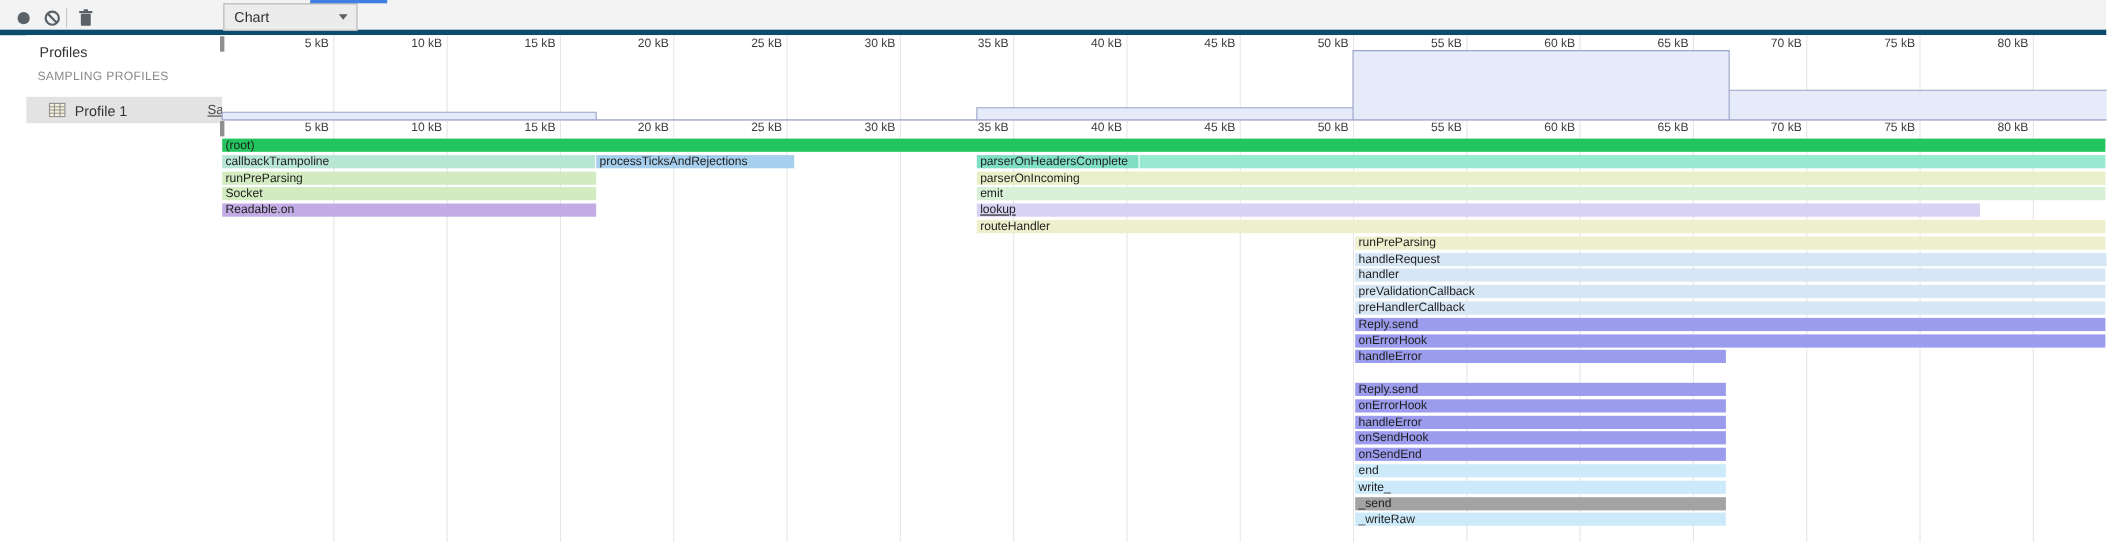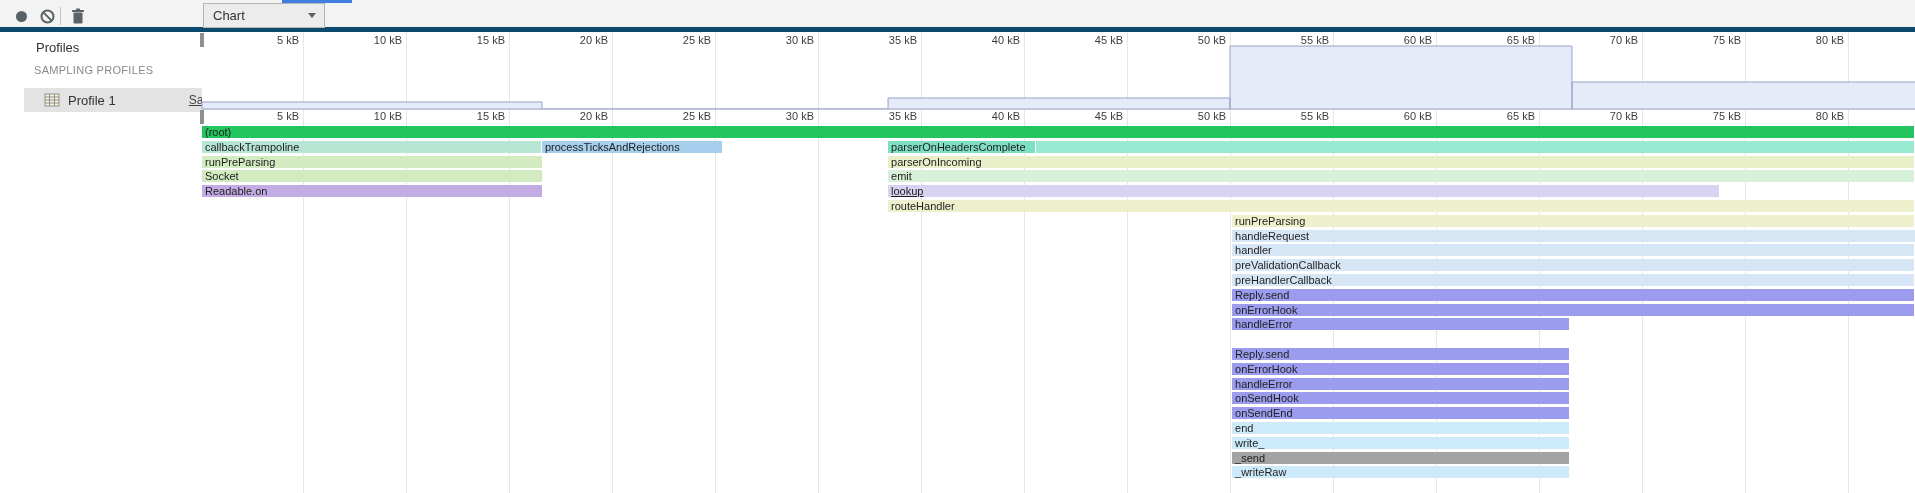--- a/index.html
+++ b/index.html
@@ -144,21 +144,21 @@
       <div class="bar" style="left: 0px; width: 1712px; top: 94px; height: 12px; background: #22c55e;">(root)</div>
       <div class="bar" style="left: 0px; width: 338.96px; top: 108.8px; height: 12px; background: rgb(184, 230, 213);">callbackTrampoline</div>
       <div class="bar" style="left: 339.96px; width: 180.28px; top: 108.8px; height: 12px; background: rgb(165, 207, 236);">processTicksAndRejections</div>
       <div class="bar" style="left: 686.04px; width: 147.32px; top: 108.8px; height: 12px; background: rgb(127, 223, 194);">parserOnHeadersComplete</div>
       <div class="bar" style="left: 834.36px; width: 877.64px; top: 108.8px; height: 12px; background: rgb(151, 233, 208);"></div>
       <div class="bar" style="left: 0px; width: 339.99px; top: 123.6px; height: 12px; background: rgb(210, 235, 192);">runPreParsing</div>
       <div class="bar" style="left: 686.04px; width: 1025.96px; top: 123.6px; height: 12px; background: rgb(233, 239, 200);">parserOnIncoming</div>
       <div class="bar" style="left: 686.04px; width: 1025.96px; top: 138.4px; height: 12px; background: rgb(216, 240, 216);">emit</div>
       <div class="bar" style="left: 0px; width: 339.99px; top: 138.4px; height: 12px; background: rgb(210, 235, 192);">Socket</div>
       <div class="bar" style="left: 0px; width: 339.99px; top: 153.2px; height: 12px; background: rgb(195, 171, 228);">Readable.on</div>
-      <div class="bar" style="left: 686.04px; width: 831px; top: 153.2px; height: 12px; background: rgb(216, 210, 243); text-decoration: underline;">lookup</div>
+      <div class="bar" style="left: 686.04px; width: 912px; top: 153.2px; height: 12px; background: rgb(216, 210, 243); text-decoration: underline;">lookup</div>
       <div class="bar" style="left: 686.04px; width: 1025.96px; top: 168px; height: 12px; background: rgb(238, 240, 205);">routeHandler</div>
       <div class="bar" style="left: 1030.06px; width: 681.94px; top: 182.8px; height: 12px; background: rgb(238, 240, 205);">runPreParsing</div>
       <div class="bar" style="left: 1030.06px; width: 785px; top: 197.6px; height: 12px; background: rgb(215, 230, 244);">handleRequest</div>
       <div class="bar" style="left: 1030.06px; width: 681.94px; top: 212.4px; height: 12px; background: rgb(215, 230, 244);">handler</div>
       <div class="bar" style="left: 1030.06px; width: 681.94px; top: 227.2px; height: 12px; background: rgb(215, 230, 244);">preValidationCallback</div>
       <div class="bar" style="left: 1030.06px; width: 681.94px; top: 242px; height: 12px; background: rgb(215, 230, 244);">preHandlerCallback</div>
       <div class="bar" style="left: 1030.06px; width: 681.94px; top: 256.8px; height: 12px; background: rgb(155, 156, 237);">Reply.send</div>
       <div class="bar" style="left: 1030.06px; width: 681.94px; top: 271.6px; height: 12px; background: rgb(155, 156, 237);">onErrorHook</div>
       <div class="bar" style="left: 1030.06px; width: 336.84px; top: 286.4px; height: 12px; background: rgb(155, 156, 237);">handleError</div>
       <div class="bar" style="left: 1030.06px; width: 336.84px; top: 316px; height: 12px; background: rgb(155, 156, 237);">Reply.send</div>

